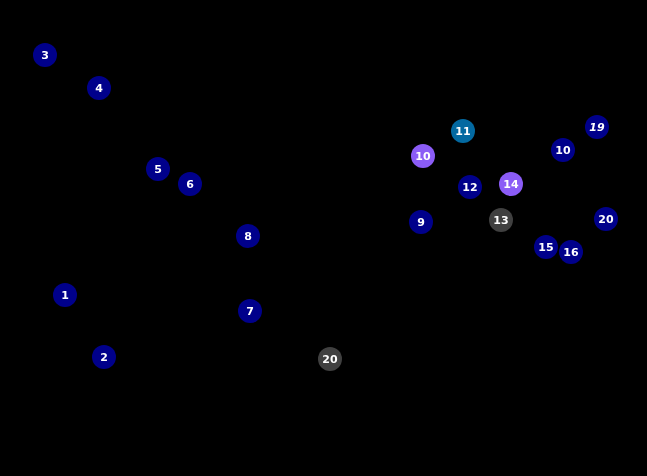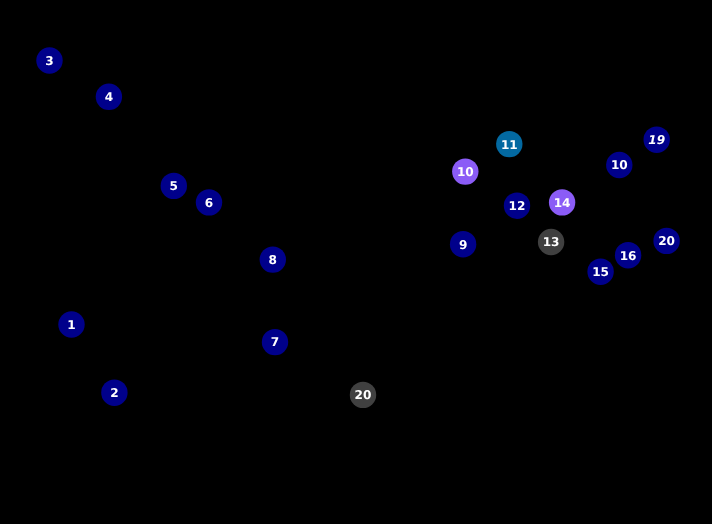--- a/index.html
+++ b/index.html
@@ -47,18 +47,18 @@
     <div class="node" style="left: 190px; top: 184px; width: 24px; height: 24px; background: rgb(0, 0, 139); color: rgb(255, 255, 255);">6</div>
     <div class="node" style="left: 250px; top: 311px; width: 24px; height: 24px; background: rgb(0, 0, 139); color: rgb(255, 255, 255);">7</div>
     <div class="node" style="left: 248px; top: 236px; width: 24px; height: 24px; background: rgb(0, 0, 139); color: rgb(255, 255, 255);">8</div>
     <div class="node" style="left: 421px; top: 222px; width: 24px; height: 24px; background: rgb(0, 0, 139); color: rgb(255, 255, 255);">9</div>
     <div class="node" style="left: 423px; top: 156px; width: 24px; height: 24px; background: #8b5cf6; color: rgb(255, 255, 255);">10</div>
     <div class="node" style="left: 435px; top: 131px; width: 24px; height: 24px; background: #0369a1; color: rgb(255, 255, 255); margin-left: 28px;">11</div>
     <div class="node" style="left: 470px; top: 187px; width: 24px; height: 24px; background: rgb(0, 0, 139); color: rgb(255, 255, 255);">12</div>
     <div class="node" style="left: 501px; top: 220px; width: 24px; height: 24px; background: #404040; color: rgb(255, 255, 255); text-align: right;">13</div>
     <div class="node" style="left: 511px; top: 184px; width: 24px; height: 24px; background: #8b5cf6; color: rgb(255, 255, 255);">14</div>
     <div class="node" style="left: 546px; top: 247px; width: 24px; height: 24px; background: rgb(0, 0, 139); color: rgb(255, 255, 255);">15</div>
-    <div class="node" style="left: 571px; top: 232px; width: 24px; height: 24px; background: rgb(0, 0, 139); color: rgb(255, 255, 255);">16</div>
+    <div class="node" style="left: 571px; top: 252px; width: 24px; height: 24px; background: rgb(0, 0, 139); color: rgb(255, 255, 255);">16</div>
     <div class="node" style="left: 563px; top: 150px; width: 24px; height: 24px; background: rgb(0, 0, 139); color: rgb(255, 255, 255);">10</div>
     <div class="node" style="left: 606px; top: 219px; width: 24px; height: 24px; background: rgb(0, 0, 139); color: rgb(255, 255, 255);">20</div>
     <div class="node" style="left: 597px; top: 127px; width: 24px; height: 24px; background: rgb(0, 0, 139); color: rgb(255, 255, 255); font-style: italic;">19</div>
     <div class="node" style="left: 330px; top: 359px; width: 24px; height: 24px; background: #404040; color: rgb(255, 255, 255);">20</div>
   </div>
 
 </body></html>

